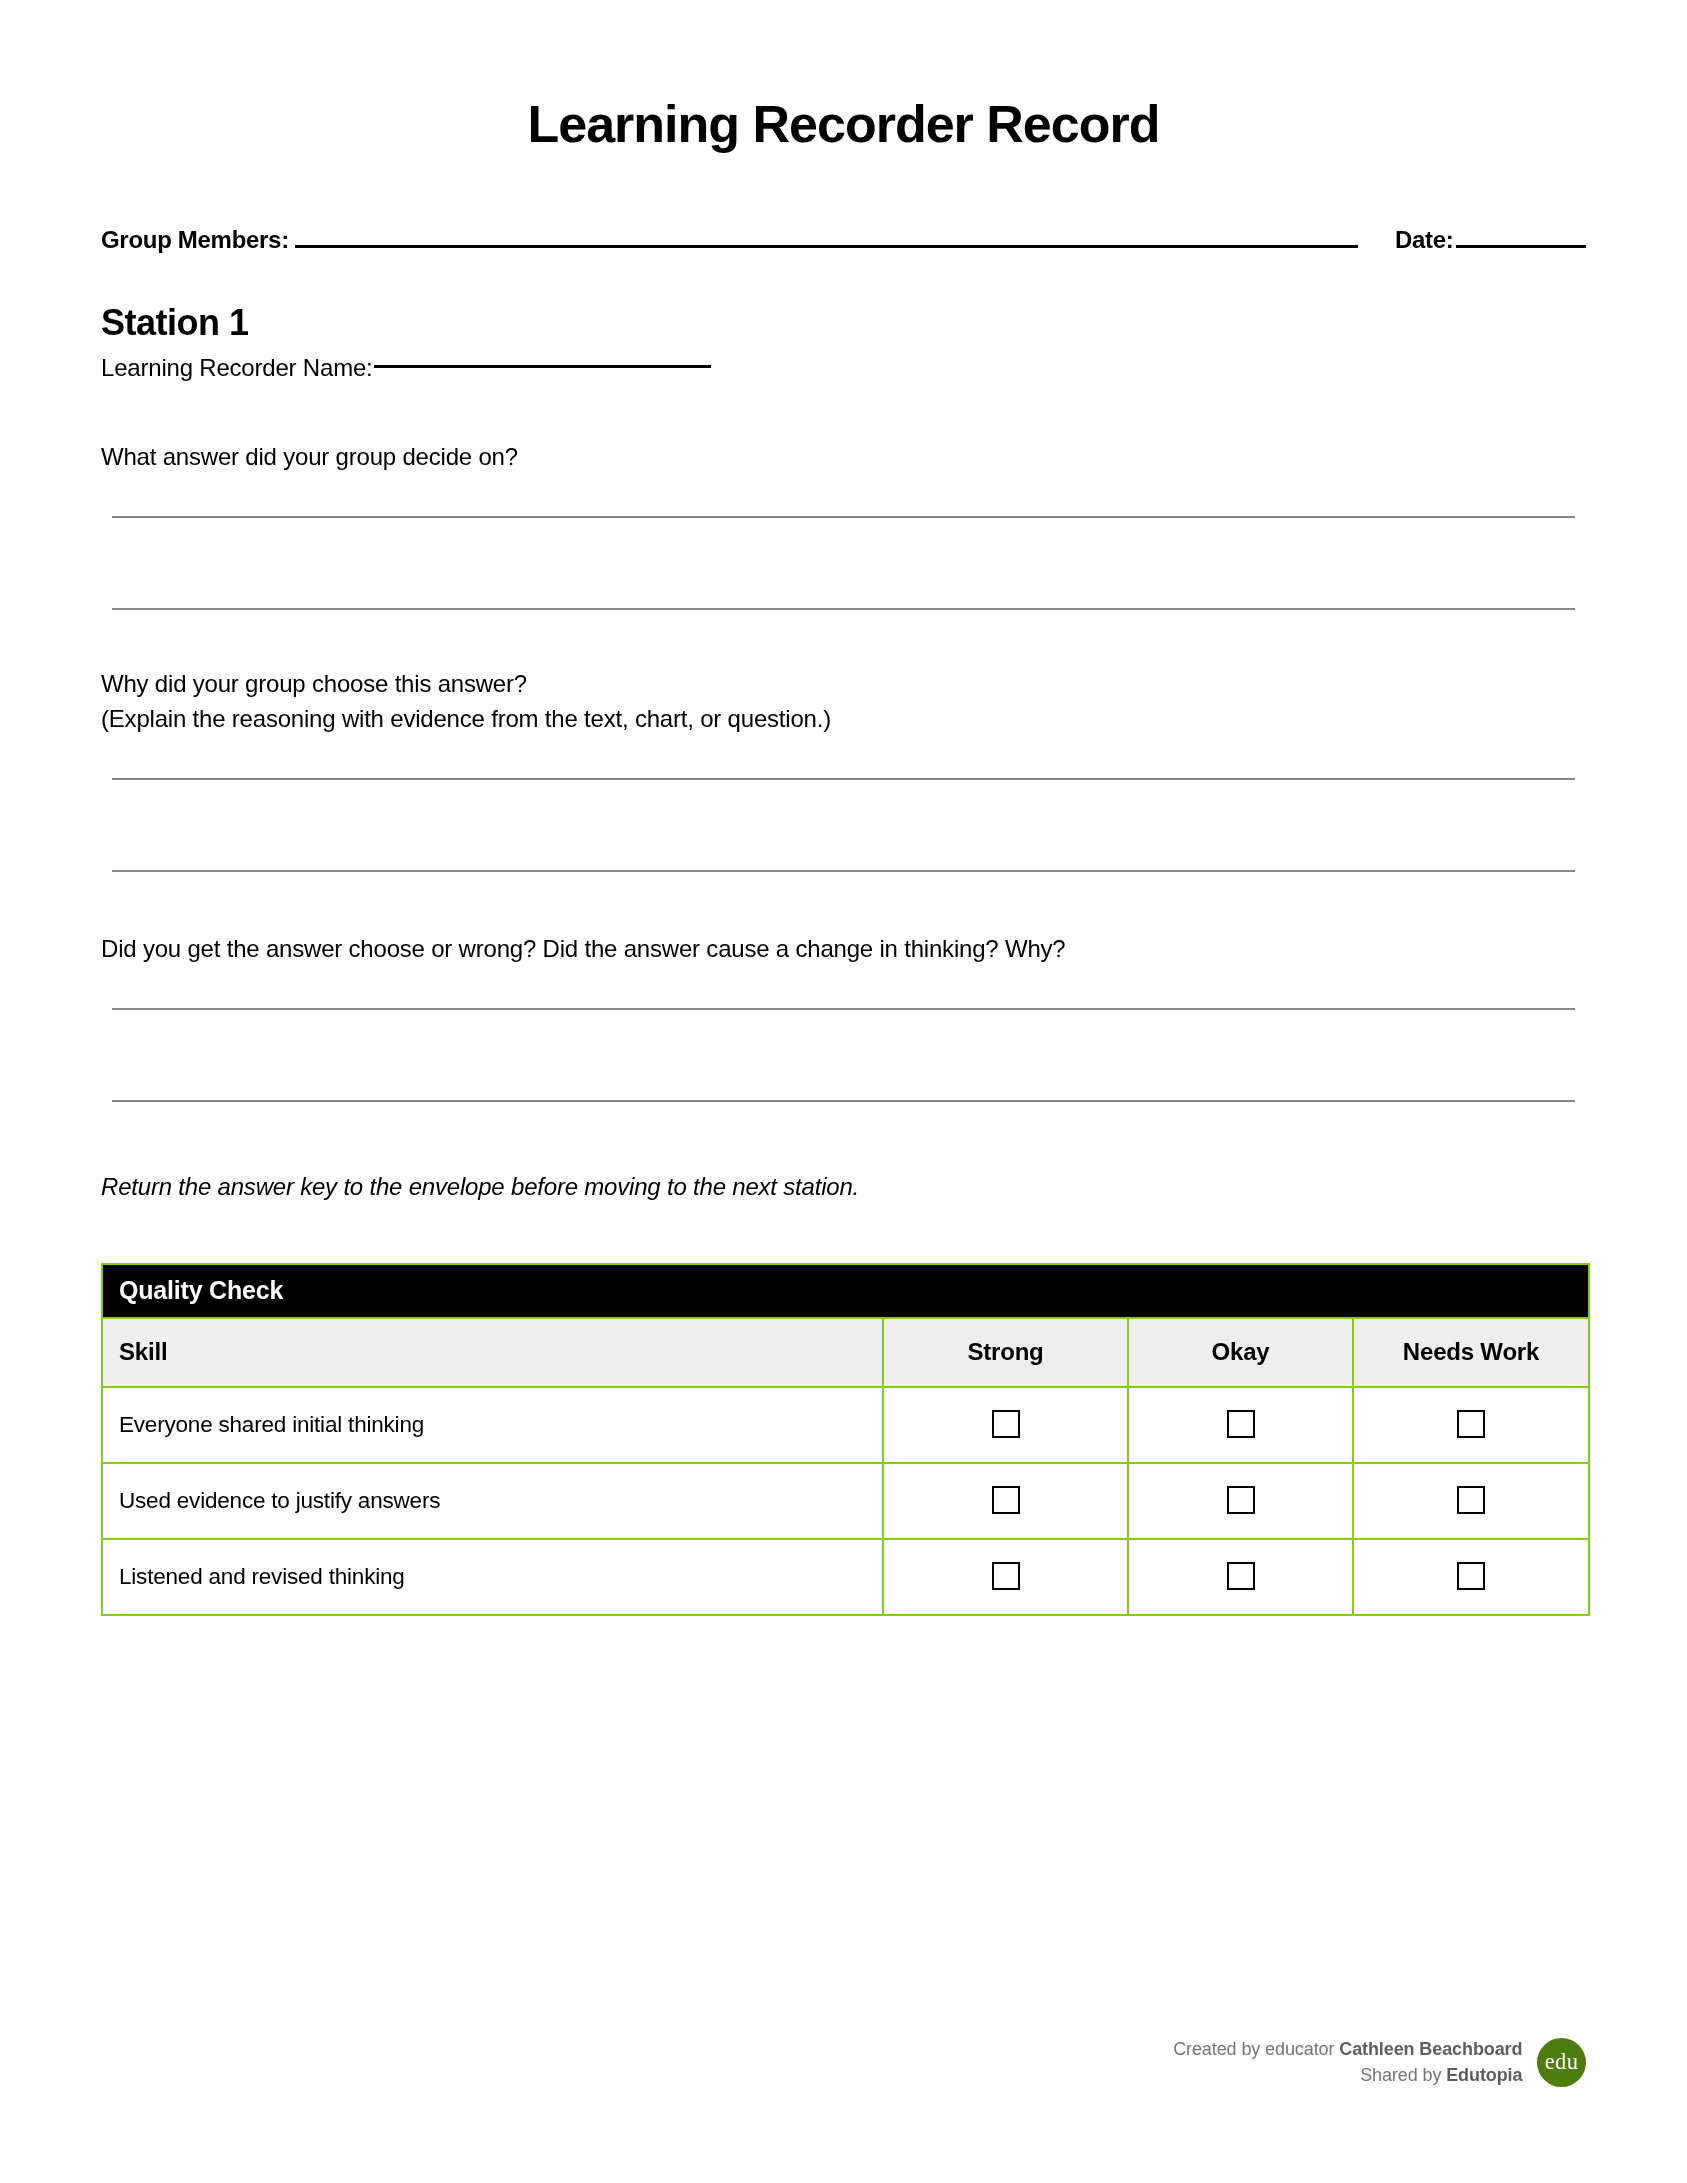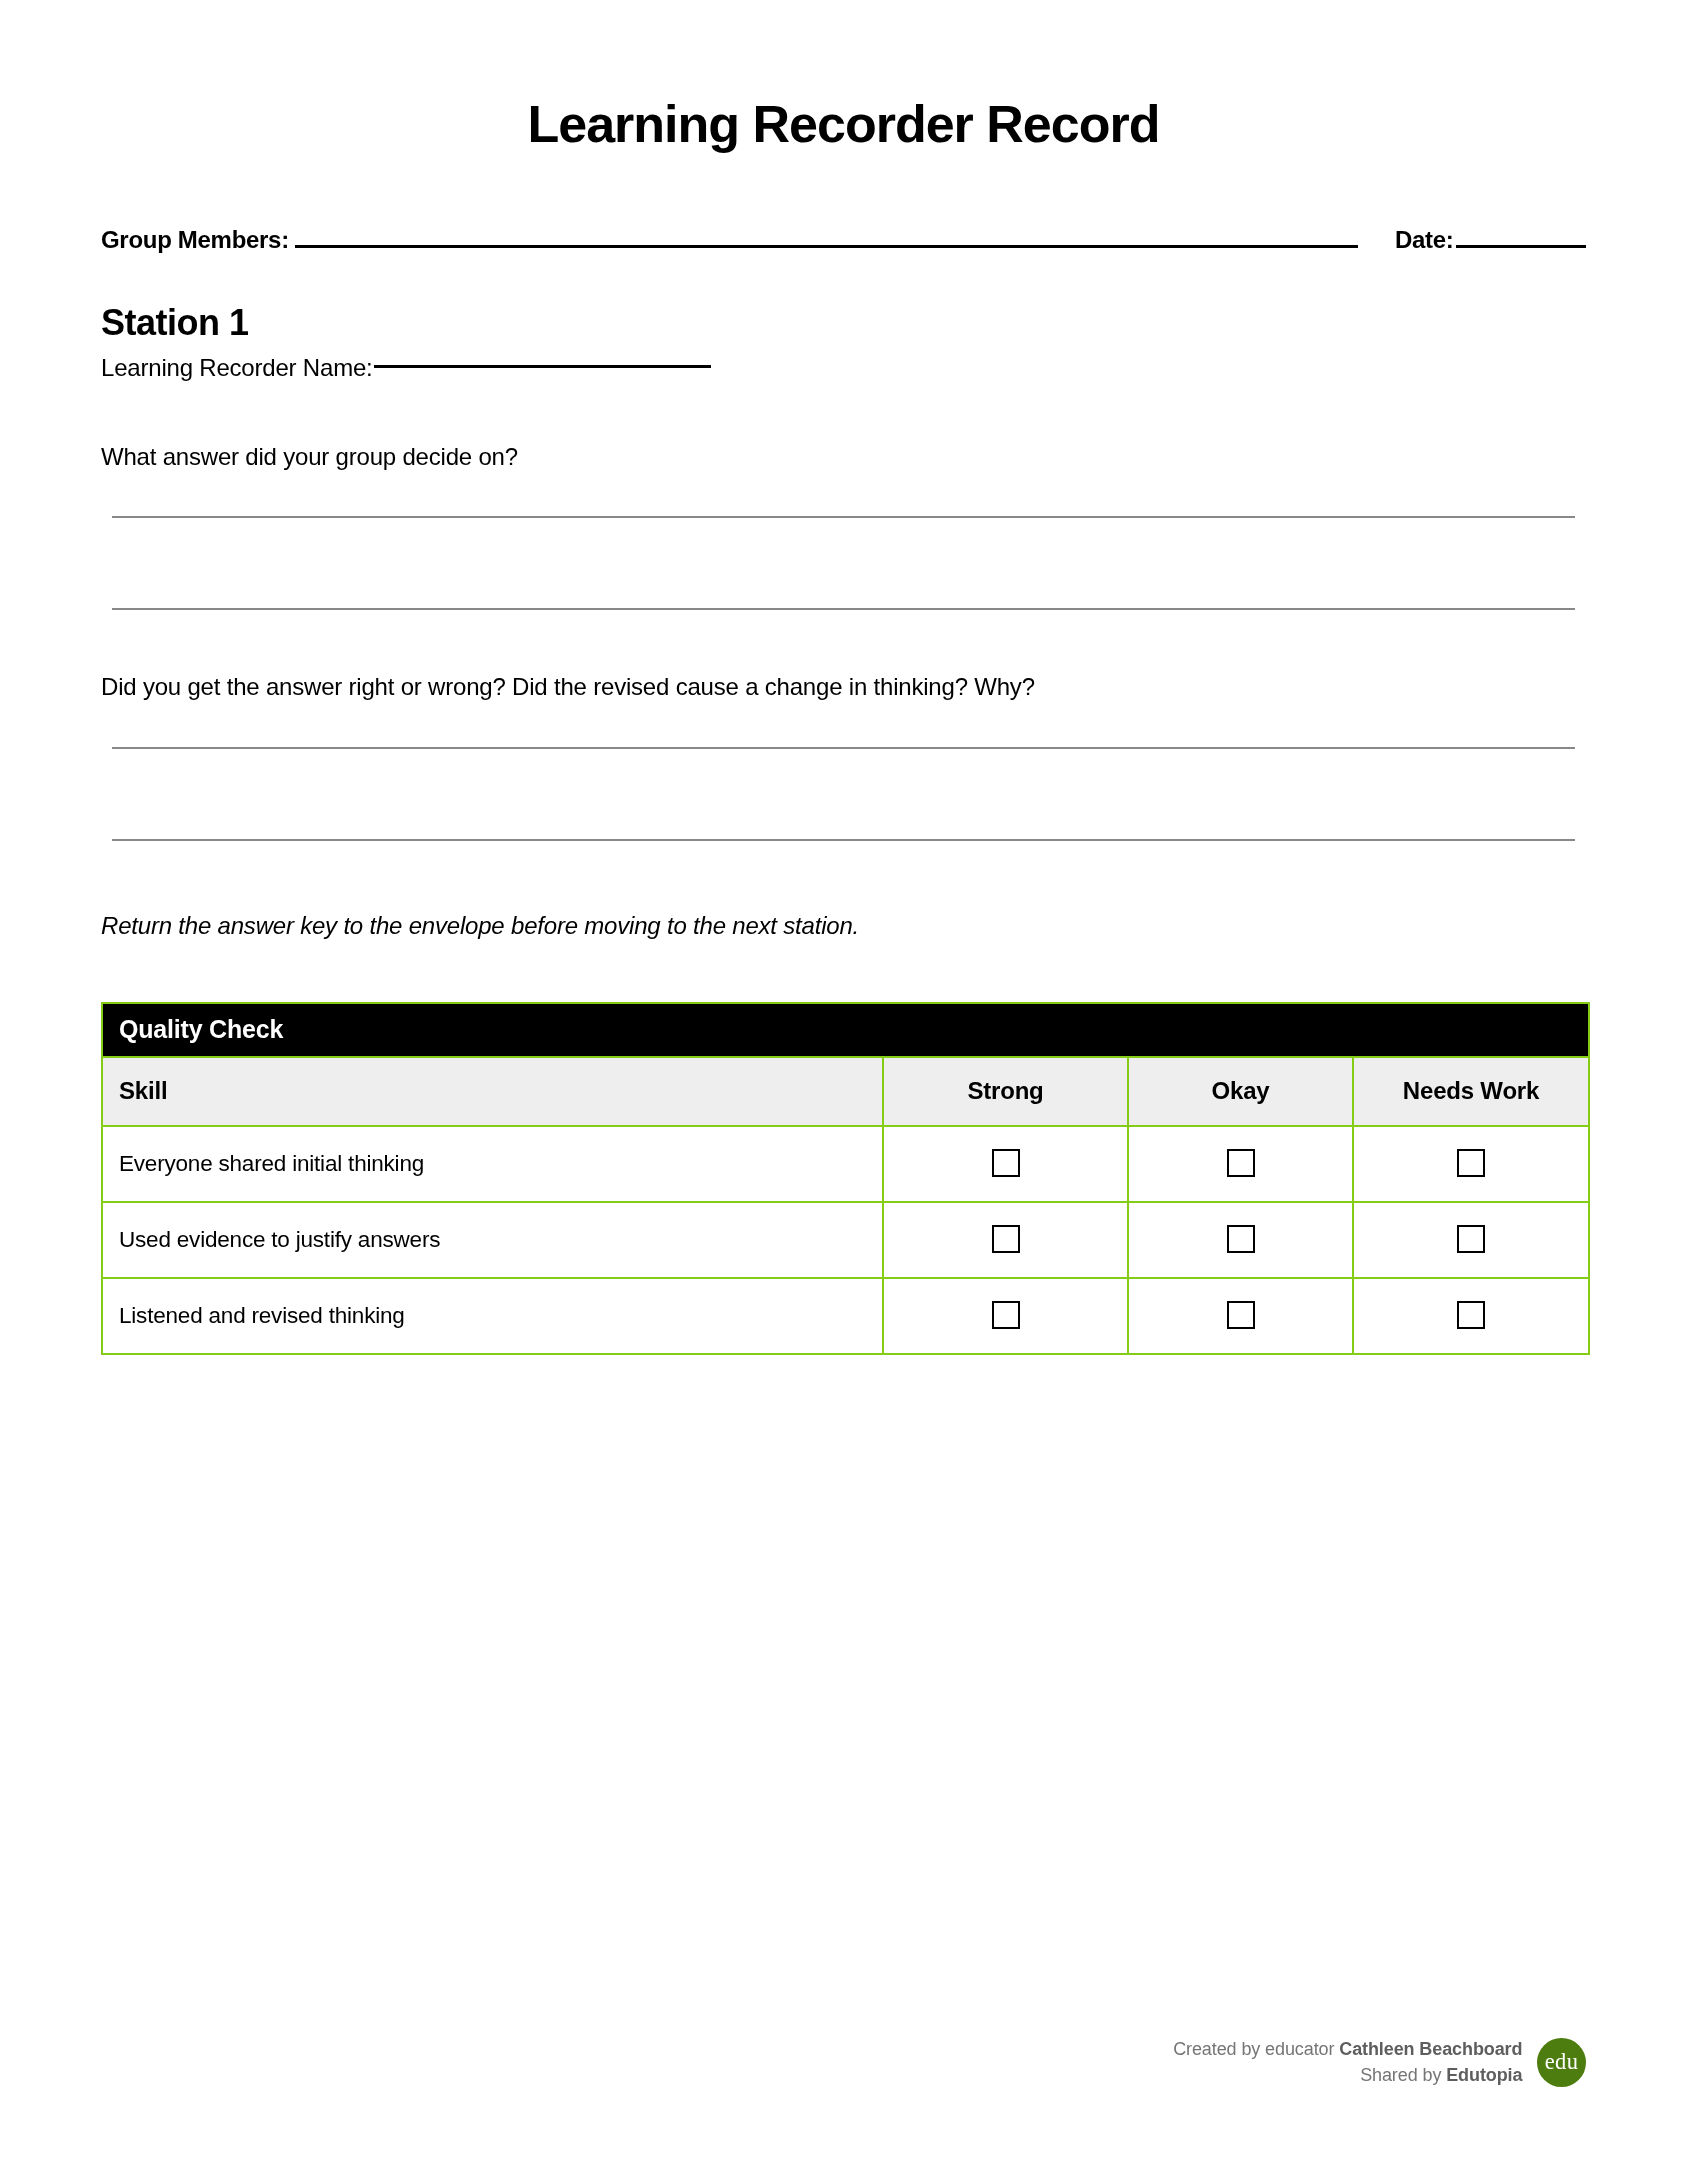--- a/index.html
+++ b/index.html
@@ -245,23 +245,31 @@
   </div>
 
   <div class="q-block-1">
     <p class="question">What answer did your group decide on?</p>
     <div class="answer-lines">
       <div class="answer-line"></div>
       <div class="answer-line"></div>
     </div>
   </div>
 
+  <div class="q-block-2">
+    <p class="question">Why did your group choose this answer?</p>
+    <p class="question">(Explain the reasoning with evidence from the text, chart, or question.)</p>
+    <div class="answer-lines">
+      <div class="answer-line"></div>
+      <div class="answer-line"></div>
+    </div>
+  </div>
 
   <div class="q-block-3">
-    <p class="question">Did you get the answer right or wrong? Did the revised cause a change in thinking? Why?</p>
+    <p class="question">Did you get the answer choose or wrong? Did the answer cause a change in thinking? Why?</p>
     <div class="answer-lines">
       <div class="answer-line"></div>
       <div class="answer-line"></div>
     </div>
   </div>
 
   <p class="return-note">Return the answer key to the envelope before moving to the next station.</p>
 
   <table class="quality-table">
     <colgroup>

